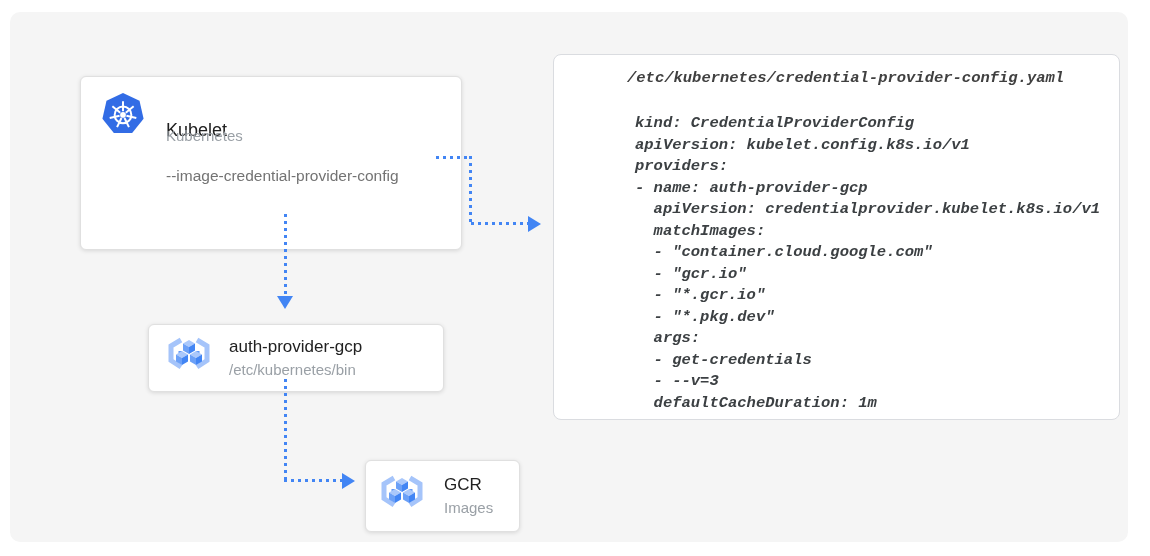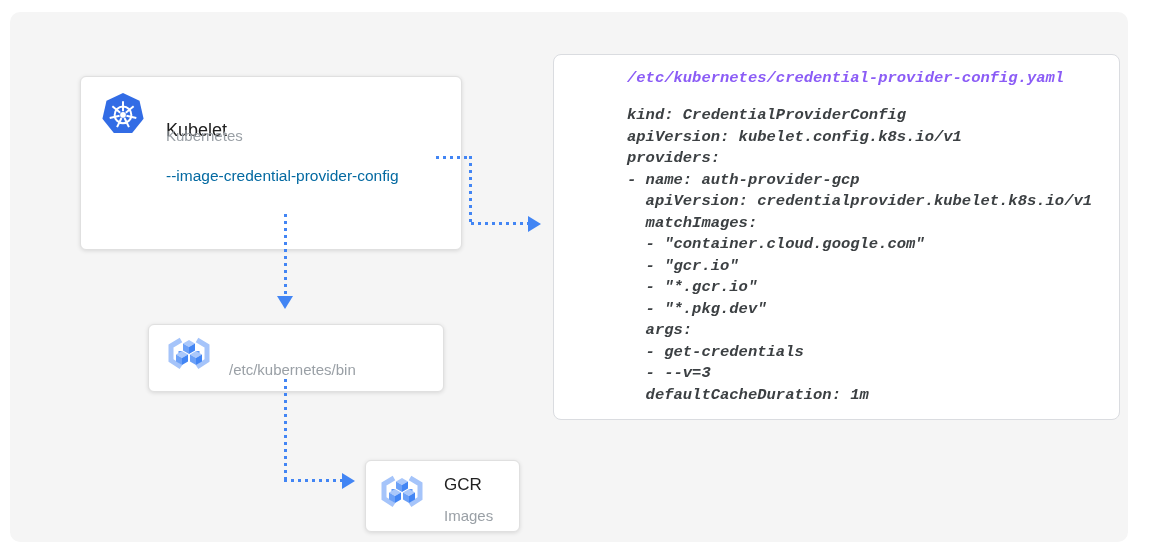--- a/index.html
+++ b/index.html
@@ -8,31 +8,31 @@
   .canvas{position:absolute;left:10px;top:12px;width:1118px;height:530px;background:#f5f5f5;border-radius:10px;}
 
   .card{position:absolute;background:#ffffff;border:1px solid #e0e0e0;border-radius:6px;
         box-shadow:0 1px 4px rgba(0,0,0,0.12);}
   .kubelet-card{left:70px;top:64px;width:380px;height:172px;}
   .auth-card{left:138px;top:312px;width:294px;height:66px;}
   .gcr-card{left:355px;top:448px;width:153px;height:70px;text-decoration:underline;}
 
   .card-title{position:absolute;font-size:18px;color:#212121;line-height:22px;}
   .card-sub{position:absolute;font-size:15px;color:#9aa0a6;line-height:20px;}
-  .flags{position:absolute;left:85px;top:85px;font-size:15.5px;color:#0369a1;line-height:28px;}
+  .flags{position:absolute;left:85px;top:85px;font-size:15.5px;color:#737373;line-height:28px;}
   .flags div{white-space:nowrap;}
 
   .icon-box{position:absolute;}
 
   .code-panel{position:absolute;left:543px;top:42px;width:567px;height:366px;background:#ffffff;
               border:1px solid #dadce0;border-radius:8px;box-sizing:border-box;}
   .code-filename{position:absolute;left:73px;top:14px;
                  font-family:"Liberation Mono", monospace;font-weight:bold;font-style:italic;
-                 font-size:15.5px;color:#8b5cf6;white-space:pre;text-align:right;}
-  .code-body{position:absolute;left:73px;top:50px;margin:0;
+                 font-size:15.5px;color:#404040;white-space:pre;text-align:right;}
+  .code-body{position:absolute;left:73px;top:50px;margin:8px;
              font-family:"Liberation Mono", monospace;font-weight:bold;font-style:italic;
              font-size:15.5px;line-height:21.5px;color:#3c4043;white-space:pre;}
 
   
   .dot-h{position:absolute;height:3px;
          background-image:repeating-linear-gradient(to right,#4285f4 0px,#4285f4 3px,transparent 3px,transparent 7px);}
   .dot-v{position:absolute;width:3px;
          background-image:repeating-linear-gradient(to bottom,#4285f4 0px,#4285f4 3px,transparent 3px,transparent 7px);}
   .head-right{position:absolute;width:0;height:0;
               border-left:13px solid #4285f4;border-top:8px solid transparent;border-bottom:8px solid transparent;}
@@ -84,20 +84,21 @@
             <polygon points="30,7.5 24,11 24,18 30,14.5" fill="#4285f4"></polygon>
             <polygon points="17,15 23,18.5 17,22 11,18.5" fill="#aac8fb"></polygon>
             <polygon points="11,18.5 17,22 17,29 11,25.5" fill="#6ba0f7"></polygon>
             <polygon points="23,18.5 17,22 17,29 23,25.5" fill="#4285f4"></polygon>
             <polygon points="31,15 37,18.5 31,22 25,18.5" fill="#aac8fb"></polygon>
             <polygon points="25,18.5 31,22 31,29 25,25.5" fill="#6ba0f7"></polygon>
             <polygon points="37,18.5 31,22 31,29 37,25.5" fill="#4285f4"></polygon>
           </g>
         </svg>
       </span>
+      <div class="card-title" style="left:80px;top:11px;font-size:17px;">auth-provider-gcp</div>
       <div class="card-sub" style="left:80px;top:35px;">/etc/kubernetes/bin</div>
     </div>
 
     <div class="card gcr-card">
       <span class="icon-box" style="left:12px;top:13px;width:48px;height:42px;">
         <svg width="48" height="42" viewBox="0 0 48 42">
           <g stroke="#a5c4fa" stroke-width="5" fill="none">
             <path d="M16 4 L6 10 L6 24.5 L16 31"></path>
             <path d="M32 4 L42 10 L42 24.5 L32 31"></path>
           </g>
@@ -110,21 +111,21 @@
             <polygon points="17,15 23,18.5 17,22 11,18.5" fill="#aac8fb"></polygon>
             <polygon points="11,18.5 17,22 17,29 11,25.5" fill="#6ba0f7"></polygon>
             <polygon points="23,18.5 17,22 17,29 23,25.5" fill="#4285f4"></polygon>
             <polygon points="31,15 37,18.5 31,22 25,18.5" fill="#aac8fb"></polygon>
             <polygon points="25,18.5 31,22 31,29 25,25.5" fill="#6ba0f7"></polygon>
             <polygon points="37,18.5 31,22 31,29 37,25.5" fill="#4285f4"></polygon>
           </g>
         </svg>
       </span>
       <div class="card-title" style="left:78px;top:13px;font-size:17px;">GCR</div>
-      <div class="card-sub" style="left:78px;top:37px;margin-top:8px;">Images</div>
+      <div class="card-sub" style="left:78px;top:37px;">Images</div>
     </div>
 
     <div class="code-panel">
       <div class="code-filename">/etc/kubernetes/credential-provider-config.yaml</div>
       <pre class="code-body">kind: CredentialProviderConfig
 apiVersion: kubelet.config.k8s.io/v1
 providers:
 - name: auth-provider-gcp
   apiVersion: credentialprovider.kubelet.k8s.io/v1
   matchImages:

